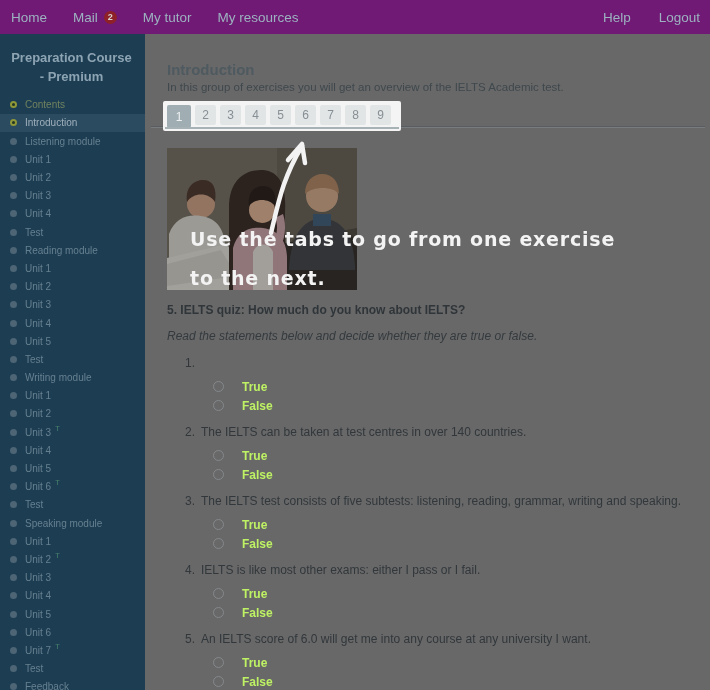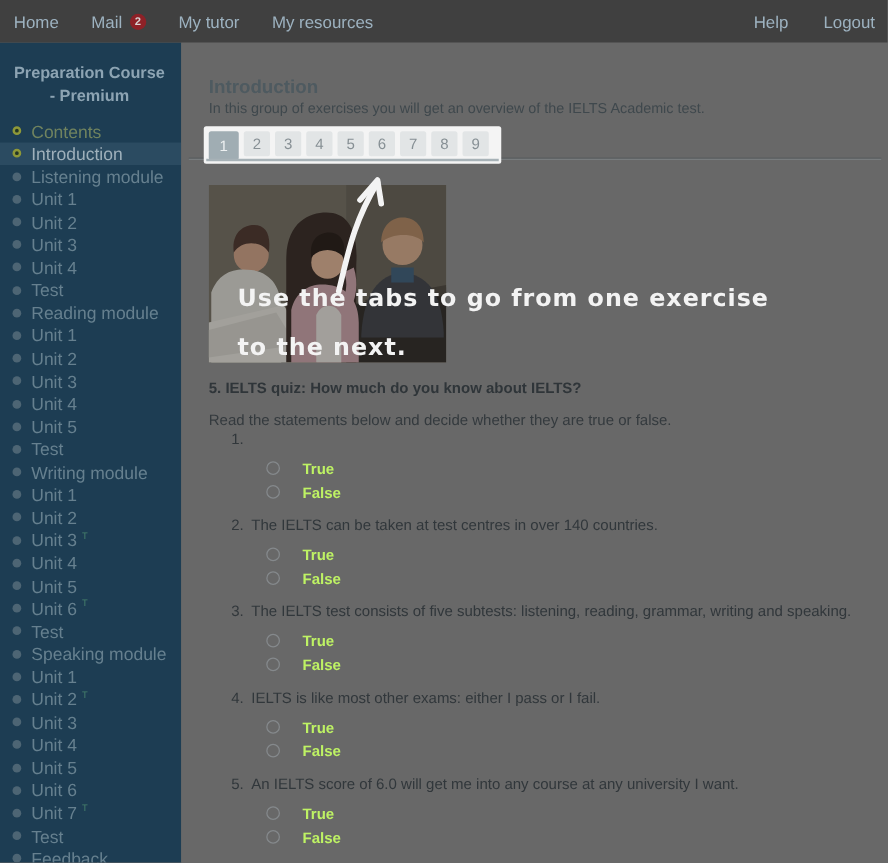--- a/index.html
+++ b/index.html
@@ -1,36 +1,36 @@
 <!DOCTYPE html>
 <html><head>
 <meta charset="utf-8">
 <style>
   * { margin:0; padding:0; box-sizing:border-box; }
   html,body { width:710px; height:690px; overflow:hidden;
     font-family:"Liberation Sans", sans-serif; background:#686868; }
 
   
   .topnav { position:absolute; left:0; top:0; width:710px; height:34px;
-    background:#404040; display:flex; align-items:center; z-index:10; }
+    background:#701a75; display:flex; align-items:center; z-index:10; }
   .nav-left { display:flex; align-items:center; gap:26px; padding-left:11px; }
   .nav-right { margin-left:auto; display:flex; align-items:center; gap:28px; padding-right:10px; }
   .nav-item { color:#9db2c0; font-size:13.5px; cursor:pointer; display:flex; align-items:center; }
   .badge { display:inline-block; min-width:13px; height:13px; border-radius:50%;
     background:#8e2127; color:#d8d3d3; font-size:9px; font-weight:bold;
     line-height:13px; text-align:center; margin-left:6px; }
 
   
   .sidebar { position:absolute; left:0; top:34px; width:145px; height:656px;
     background:#1d3d53; overflow:hidden;text-align:center; }
   .course-title { color:#8da4b3; font-size:13px; font-weight:bold;
     line-height:1.45; padding:15px 12px 0 10px; margin-bottom:9px; }
   .s-row { height:18.2px; display:flex; align-items:center; padding-left:10px;
     cursor:pointer; white-space:nowrap; }
-  .s-row .lbl { color:#66808f; font-size:14px; }
+  .s-row .lbl { color:#66808f; font-size:10px; }
   .s-row.active { background:#2b4b61; }
   .s-row.active .lbl { color:#9fb0bb; }
   .s-row.done .lbl { color:#70835f; }
   .dot { width:7px; height:7px; border-radius:50%; background:#4d6574;
     margin-right:8px; flex:0 0 auto; }
   .dot.done { background:#233526; border:2px solid #8e9838; }
   .flag { color:#47816c; font-size:7.5px; margin-left:4px; position:relative; top:-4px; }
 
   
   .main { position:absolute; left:145px; top:34px; width:565px; height:656px;
@@ -57,21 +57,21 @@
 
   .hand1, .hand2 { position:absolute; z-index:3; color:#f3f3f3; font-size:19px;
     font-weight:600; letter-spacing:0.8px;
     font-family:"DejaVu Sans", sans-serif; white-space:nowrap; }
   .hand1 { left:45px; top:194px; }
   .hand2 { left:45px; top:233px; }
 
   
   .quiz { position:absolute; left:22px; top:269px; width:530px; color:#31373b; }
   .quiz-title { font-size:12px; font-weight:bold; margin-bottom:12px; color:#2f3539; }
-  .quiz-instr { font-size:12px; margin-bottom:1px; color:#343a3e; }
+  .quiz-instr { font-size:12px; margin-bottom:13px; color:#343a3e;font-style:italic; }
   .q-block { margin-bottom:10px; }
   .q-line { display:flex; font-size:12px; color:#31373b; padding-left:18px;
     margin-bottom:6px; line-height:15px; }
   .q-num { width:16px; flex:0 0 auto; }
   .opt-row { display:flex; align-items:center; height:19px; margin-left:46px; cursor:pointer; }
   .radio { width:11px; height:11px; border-radius:50%; border:1.5px solid #85898c;
     background:transparent; flex:0 0 auto; cursor:pointer; }
   .opt-lbl { font-size:12px; color:#bef264; margin-left:18px;font-weight:bold; }
 </style>
 </head>

